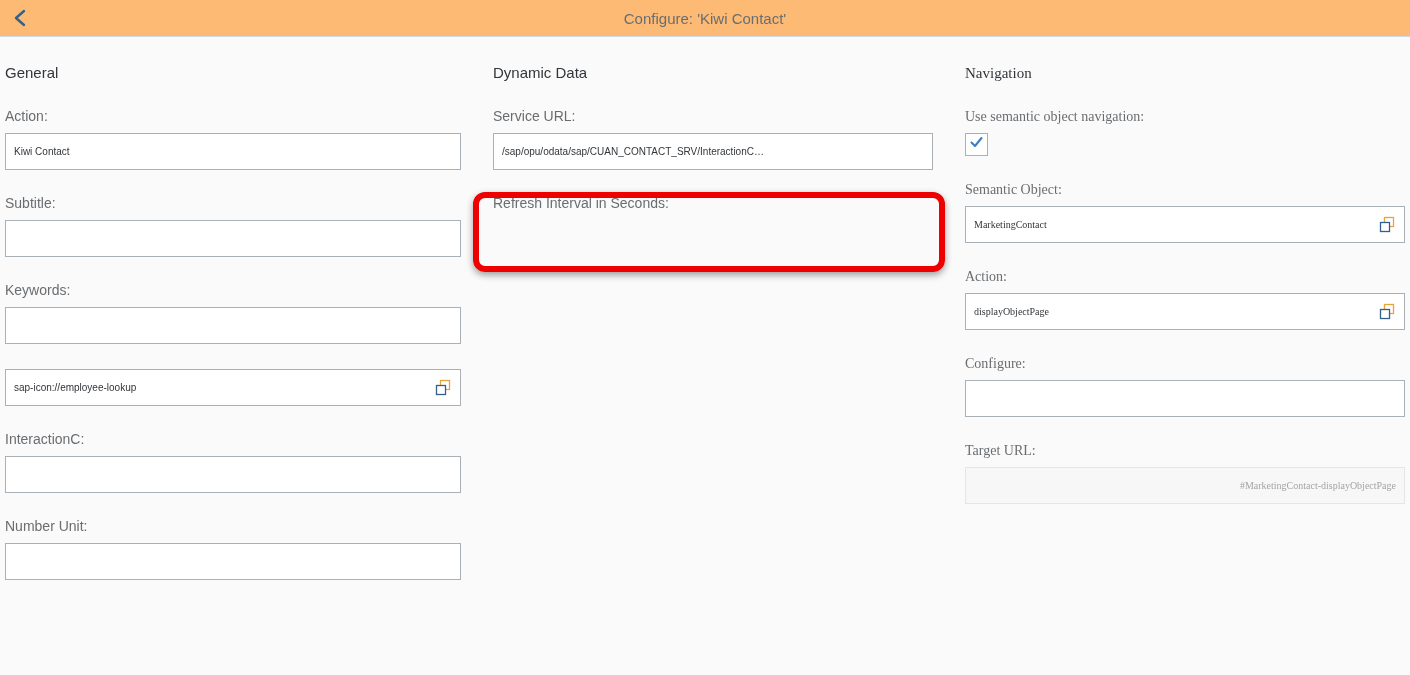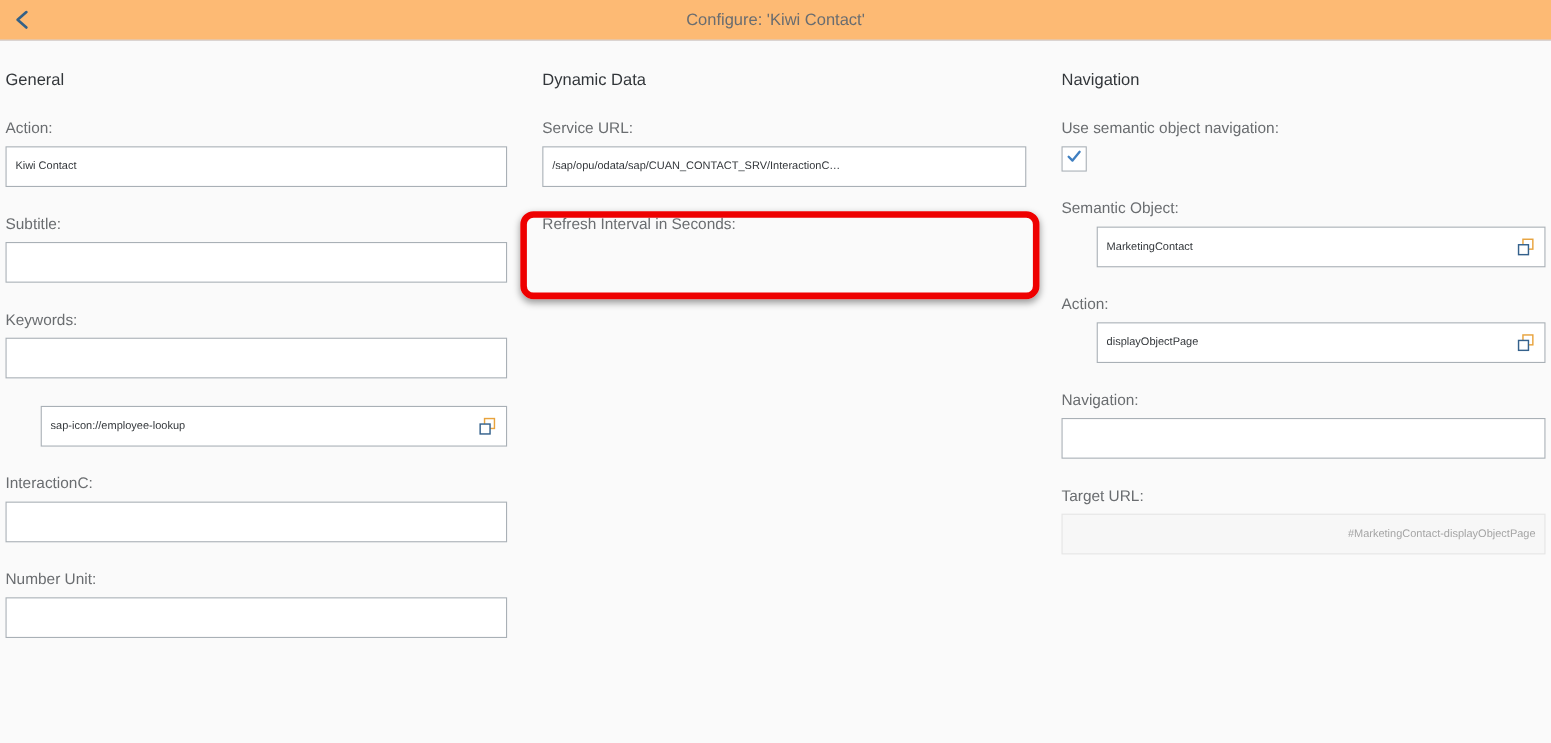--- a/index.html
+++ b/index.html
@@ -59,21 +59,21 @@
     height: 637px;
     background: #fafafa;
   }
 
   .col {
     position: absolute;
     top: 0;
   }
   .col-general   { left: 5px;   width: 456px; }
   .col-dynamic   { left: 493px; width: 440px; }
-  .col-nav       { left: 965px; width: 440px; }
+  .col-nav       { left: 965px; width: 440px; font-family: Liberation Serif, serif; }
 
   .section-title {
     font-size: 15px;
     color: #32363a;
     font-weight: 400;
     margin-top: 25px;
     margin-bottom: 0;
     height: 20px;
     line-height: 20px;
   }
@@ -103,21 +103,21 @@
     overflow: hidden;
   }
   .input .val {
     white-space: nowrap;
     overflow: hidden;
     text-overflow: ellipsis;
     flex: 1;
     line-height: 20px;
   }
 
-  .input.with-vh { padding-right: 34px; margin-left: 32px; }
+  .input.with-vh { padding-right: 34px; }
 
   .input.readonly {
     background: #f7f7f7;
     border: 1px solid #e5e5e5;
     color: #a5a5a5;
     cursor: default;
     text-align: right;
   }
 
   
@@ -285,21 +285,21 @@
         <span class="vh-icon">
           <svg width="18" height="18" viewBox="0 0 18 18">
             <rect x="6.5" y="1.5" width="9" height="9" fill="none" stroke="#e8a33d" stroke-width="1.3"></rect>
             <rect x="2.5" y="6.5" width="9" height="9" fill="#ffffff" stroke="#34618c" stroke-width="1.3"></rect>
           </svg>
         </span>
       </div>
     </div>
 
     <div class="field">
-      <div class="field-label">Navigation:</div>
+      <div class="field-label">Configure:</div>
       <div class="input">
         <span class="val"></span>
       </div>
     </div>
 
     <div class="field">
       <div class="field-label">Target URL:</div>
       <div class="input readonly">
         <span class="val">#MarketingContact-displayObjectPage</span>
       </div>

